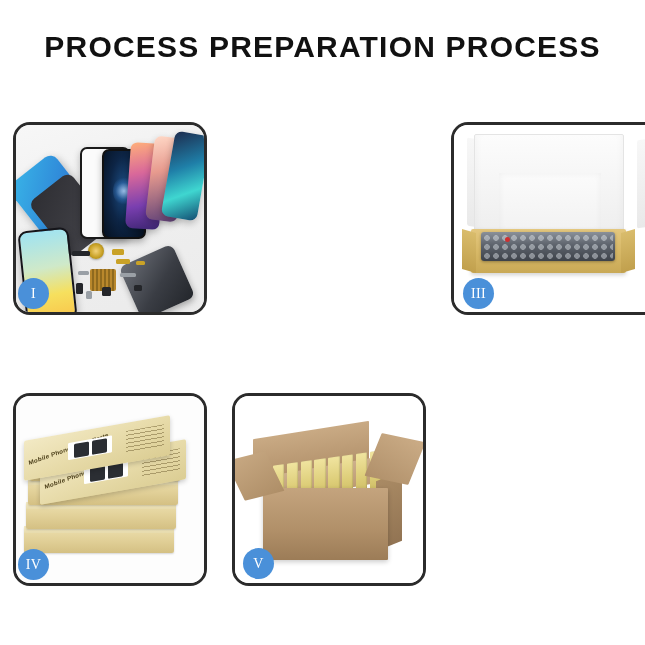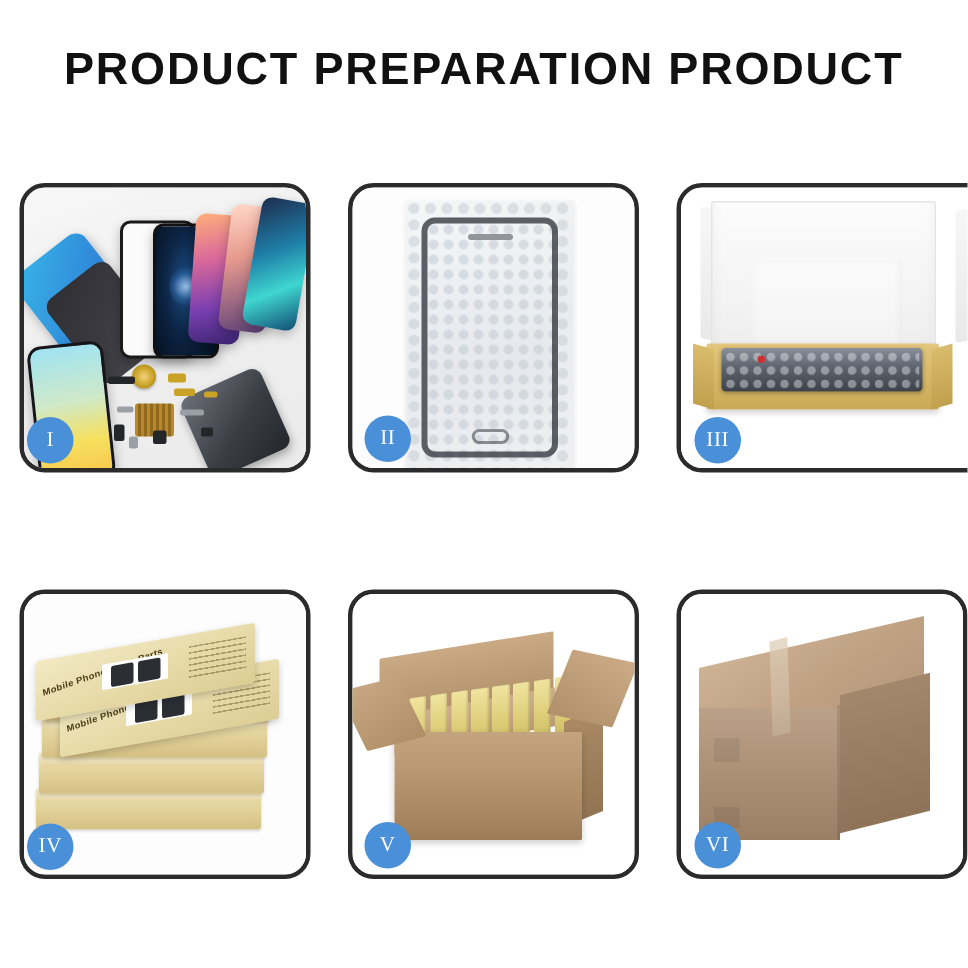--- a/index.html
+++ b/index.html
@@ -307,21 +307,21 @@
   .edge6{
     position:absolute;left:104px;top:74px;width:2px;height:90px;
     background:rgba(0,0,0,.1);z-index:6;
   }
 </style>
 </head>
 <body>
 
 <div class="page">
 
-  <div class="title">PRODUCT PREPARATION PRODUCT</div>
+  <div class="title">PROCESS PREPARATION PROCESS</div>
 
   <div class="grid">
 
     <div class="panel" style="left:13px;top:122px;width:194px;height:193px;">
       <div class="inner">
         <div class="p1bg"></div>
         <div class="ph ph-blue1"></div>
         <div class="ph ph-blue2"></div>
         <div class="ph ph-white"></div>
         <div class="ph ph-dark"></div>
@@ -339,32 +339,20 @@
         <div class="chip dark" style="left:60px;top:158px;width:7px;height:11px;"></div>
         <div class="chip silver" style="left:104px;top:148px;width:16px;height:4px;"></div>
         <div class="chip dark" style="left:86px;top:162px;width:9px;height:9px;"></div>
         <div class="chip silver" style="left:70px;top:166px;width:6px;height:8px;"></div>
         <div class="chip gold" style="left:120px;top:136px;width:9px;height:4px;"></div>
         <div class="chip dark" style="left:118px;top:160px;width:8px;height:6px;"></div>
         <div class="badge b-sm" style="left:2px;top:153px;">I</div>
       </div>
     </div>
 
-    <div class="panel" style="left:232px;top:122px;width:194px;height:193px;">
-      <div class="inner">
-        <div class="p2bg"></div>
-        <div class="bubblewrap">
-          <div class="glassphone">
-            <div class="gp-ear"></div>
-            <div class="gp-home"></div>
-          </div>
-        </div>
-        <div class="badge b-sm" style="left:8px;top:152px;">II</div>
-      </div>
-    </div>
 
     <div class="panel" style="left:451px;top:122px;width:220px;height:193px;">
       <div class="inner">
         <div class="p3bg"></div>
         <div class="foamflapL"></div>
         <div class="foamflapR"></div>
         <div class="foamlid"></div>
         <div class="kraftbox3"></div>
         <div class="innerphone3">
           <div class="dot-red"></div>
@@ -418,28 +406,15 @@
         </div>
         <div class="carton5top"></div>
         <div class="carton5side"></div>
         <div class="carton5"></div>
         <div class="flapL5"></div>
         <div class="flapR5"></div>
         <div class="badge b-sm" style="left:8px;top:152px;">V</div>
       </div>
     </div>
 
-    <div class="panel" style="left:451px;top:393px;width:194px;height:193px;">
-      <div class="inner">
-        <div class="p6bg"></div>
-        <div class="box6top"></div>
-        <div class="box6front"></div>
-        <div class="box6side"></div>
-        <div class="tape6"></div>
-        <div class="tab6a"></div>
-        <div class="tab6b"></div>
-        <div class="edge6"></div>
-        <div class="badge b-sm" style="left:9px;top:152px;">VI</div>
-      </div>
-    </div>
 
   </div>
 </div>
 
 </body></html>

